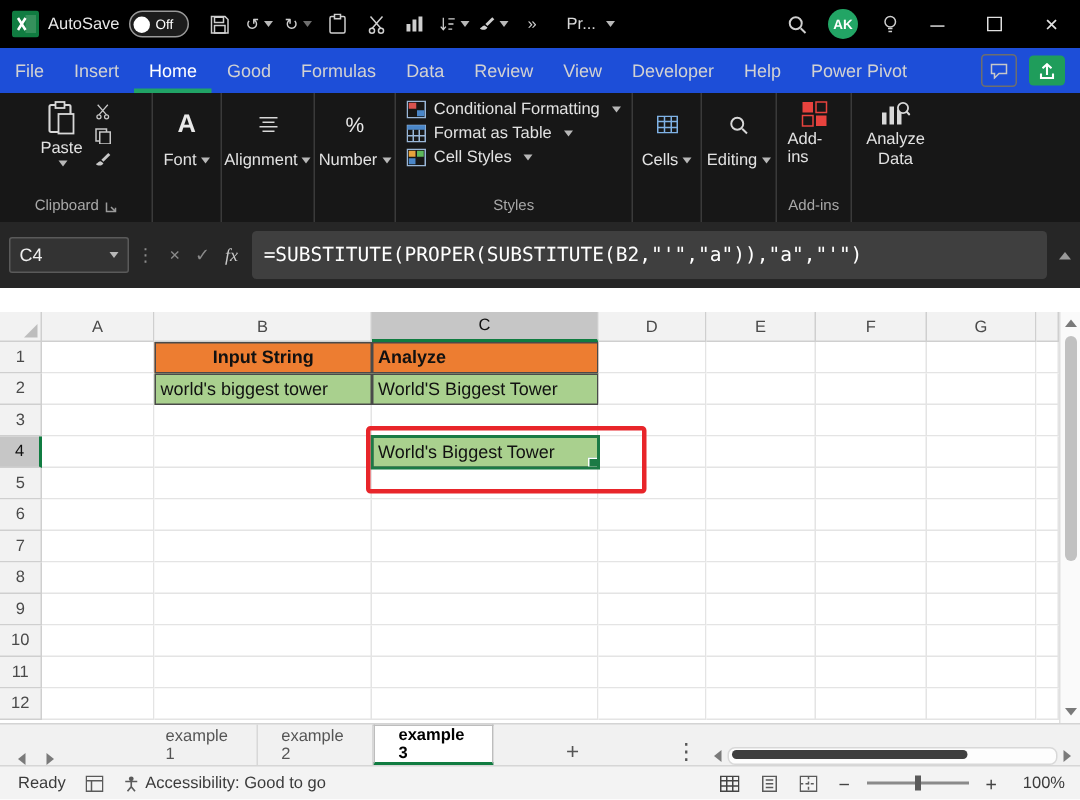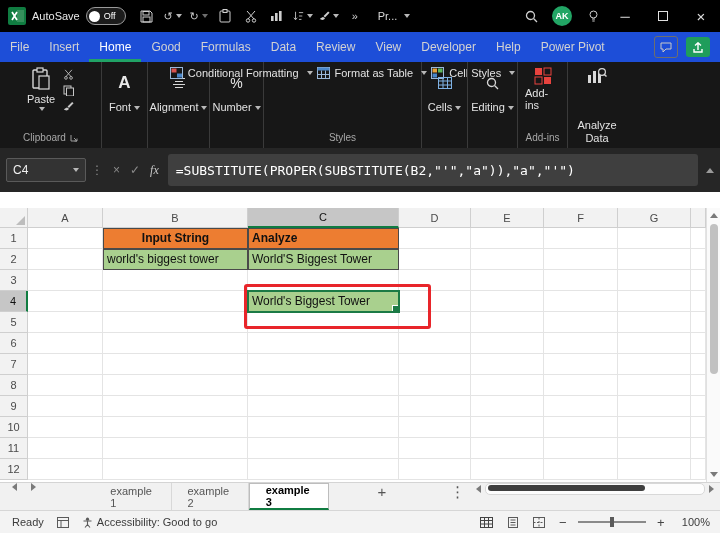--- a/index.html
+++ b/index.html
@@ -42,21 +42,21 @@
   
   .ribbon { position:absolute; top:62px; left:0; width:720px; height:86px; background:#171717;
     display:flex; color:#dcdcdc; }
   .rgroup { display:flex; flex-direction:column; align-items:center; border-right:1px solid #3a3a3a;
     box-sizing:border-box; padding:5px 7px 2px; position:relative; }
   .glabel { font-size:10px; color:#a8a8a8; margin-top:auto; margin-bottom:3px; display:flex; align-items:center; gap:4px; }
   .big-btn { display:flex; flex-direction:column; align-items:center; font-size:11px; color:#e2e2e2; gap:2px; }
   .small-lbl { font-size:11px; color:#e2e2e2; white-space:nowrap; }
   .clip-row { display:flex; gap:8px; }
   .clip-side { display:flex; flex-direction:column; gap:5px; margin-top:2px; }
-  .styles-rows { display:flex; flex-direction:row; gap:4px; align-items:flex-start; }
+  .styles-rows { display:flex; flex-direction:column; gap:4px; align-items:flex-start; }
   .style-item { display:flex; align-items:center; gap:5px; font-size:11px; white-space:nowrap; color:#e2e2e2; }
   .collapsed { justify-content:flex-start; }
   .collapsed .cicon { height:26px; display:flex; align-items:center; justify-content:center; margin-top:3px; }
   .collapsed .small-lbl { margin-top:5px; }
   
   .formulabar { position:absolute; top:148px; left:0; width:720px; height:44px; background:#262626;
     display:flex; align-items:center; padding:0 6px; box-sizing:border-box; }
   .namebox { width:80px; height:24px; background:#333; border:1px solid #5a5a5a; border-radius:2px;
     color:#f0f0f0; font-size:12px; display:flex; align-items:center; padding:0 6px; box-sizing:border-box; }
   .namebox .chev { margin-left:auto; }
@@ -98,21 +98,21 @@
   .tri-up { width:0; height:0; border-left:4px solid transparent; border-right:4px solid transparent;
     border-bottom:5px solid #7a7a7a; margin-top:5px; }
   .tri-down { width:0; height:0; border-left:4px solid transparent; border-right:4px solid transparent;
     border-top:5px solid #7a7a7a; margin-top:auto; margin-bottom:5px; }
   .tri-left { width:0; height:0; border-top:4px solid transparent; border-bottom:4px solid transparent;
     border-right:5px solid #7a7a7a; }
   .tri-right { width:0; height:0; border-top:4px solid transparent; border-bottom:4px solid transparent;
     border-left:5px solid #7a7a7a; }
   
   .tabbar { position:absolute; top:482px; left:0; width:720px; height:28px; background:#F1F1F1;
-    border-top:1px solid #D4D4D4; display:flex; align-items:flex-start; box-sizing:border-box; }
+    border-top:1px solid #D4D4D4; display:flex; align-items:flex-end; box-sizing:border-box; }
   .tab-navs { display:flex; align-items:center; gap:14px; padding:0 12px 0 12px; width:46px; }
   .sheettabs { display:flex; align-items:stretch; margin-left:28px; }
   .stab { display:flex; align-items:center; padding:0 16px; font-size:11px; color:#555;
     border-right:1px solid #D8D8D8; }
   .stab.active { background:#fff; color:#000; font-weight:bold; border:1px solid #BDBDBD;
     border-bottom:2px solid #107C41; }
   .tabbtn { display:flex; align-items:center; justify-content:center; width:28px; color:#555;
     font-size:15px; }
   .hscroll { display:flex; align-items:center; margin-left:auto; width:258px; padding:0 6px; gap:4px; }
   .hscroll .track { flex:1; height:10px; background:#FDFDFD; border:1px solid #D8D8D8;
@@ -377,21 +377,21 @@
 
   <div class="rgroup" style="width:58px; border-right:none;">
     <div class="big-btn" style="text-align:center;">
       <svg width="20" height="18" viewBox="0 0 20 18">
           <rect x="1" y="8" width="3" height="8" fill="#d8d8d8"></rect>
           <rect x="6" y="4" width="3" height="12" fill="#d8d8d8"></rect>
           <rect x="11" y="6" width="3" height="10" fill="#d8d8d8"></rect>
           <circle cx="15" cy="5" r="3.4" fill="#171717" stroke="#d8d8d8" stroke-width="1.2"></circle>
           <path d="M17.3 7.4 L19.5 9.6" stroke="#d8d8d8" stroke-width="1.4"></path>
         </svg>
-      <span style="white-space:normal;width:52px;line-height:1.15;margin-top:32px;">Analyze Data</span>
+      <span style="white-space:normal;width:52px;line-height:1.15;">Analyze Data</span>
     </div>
   </div>
 </div>
 
 <div class="formulabar">
   <div class="namebox">
     <span>C4</span>
     <i class="chev"></i>
   </div>
   <span class="fbtn">⋮</span>

